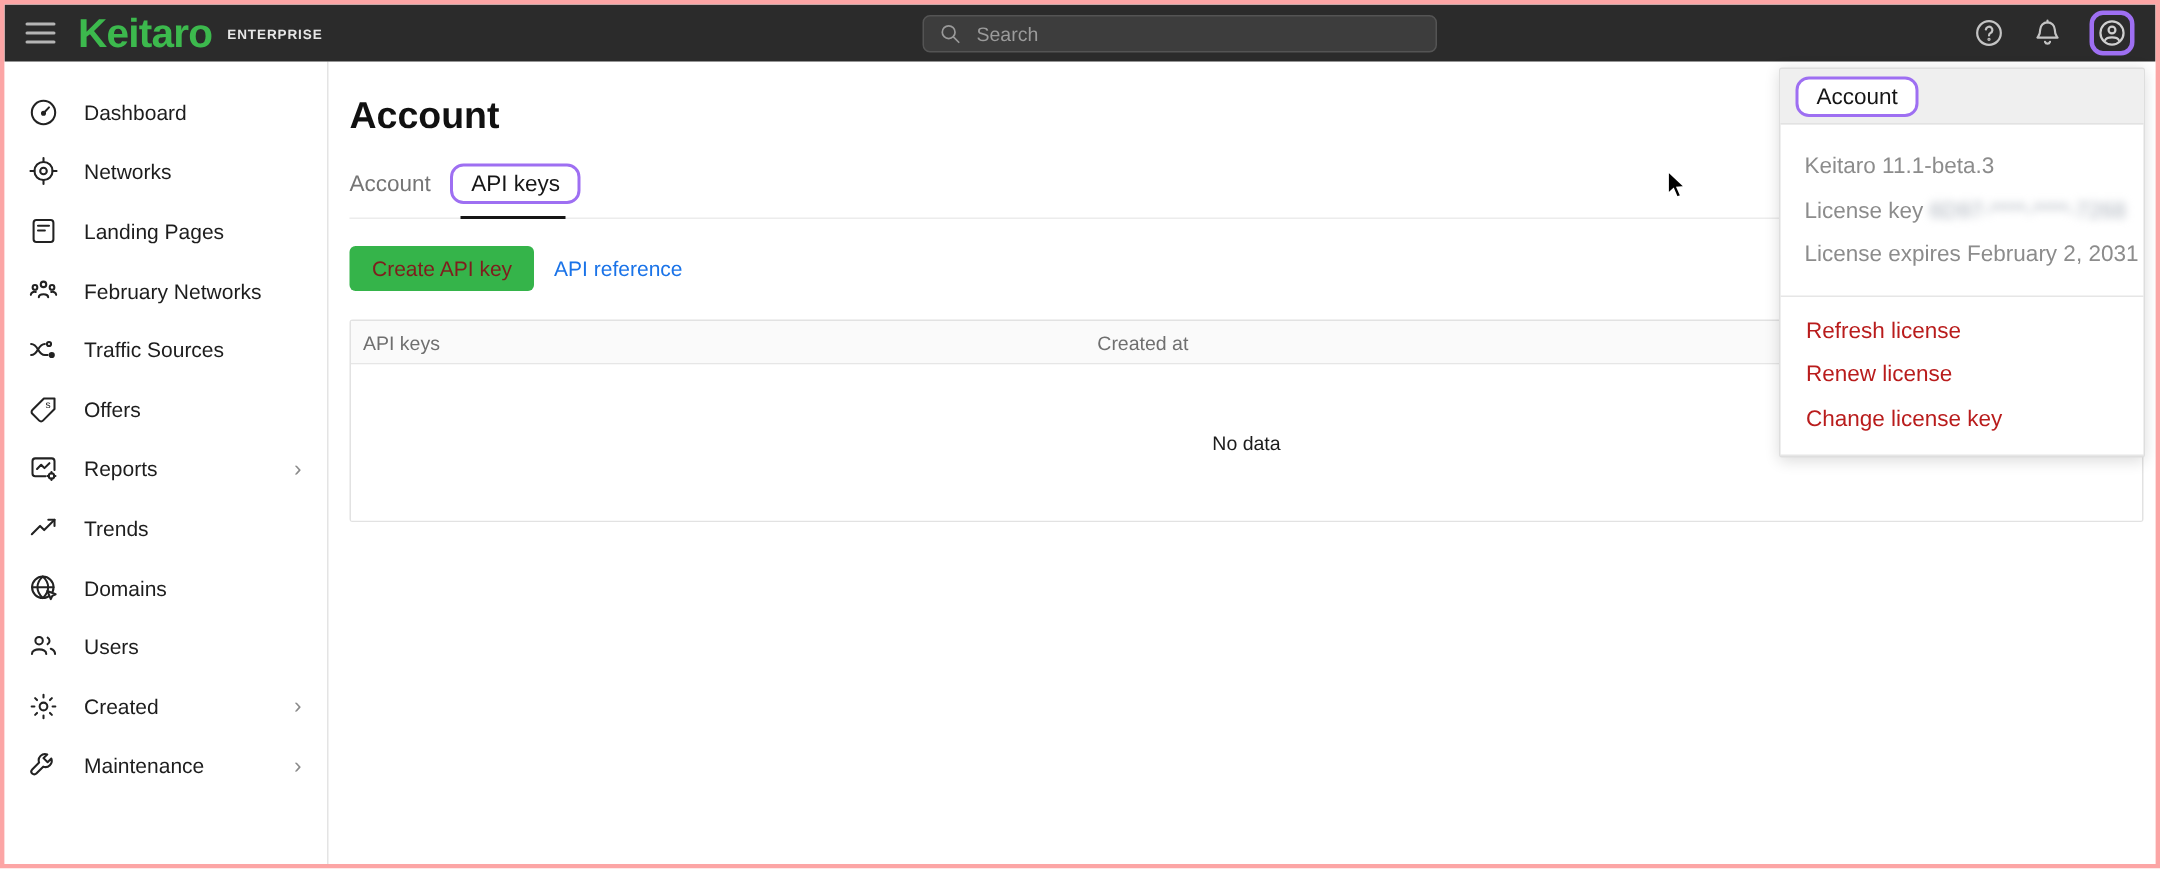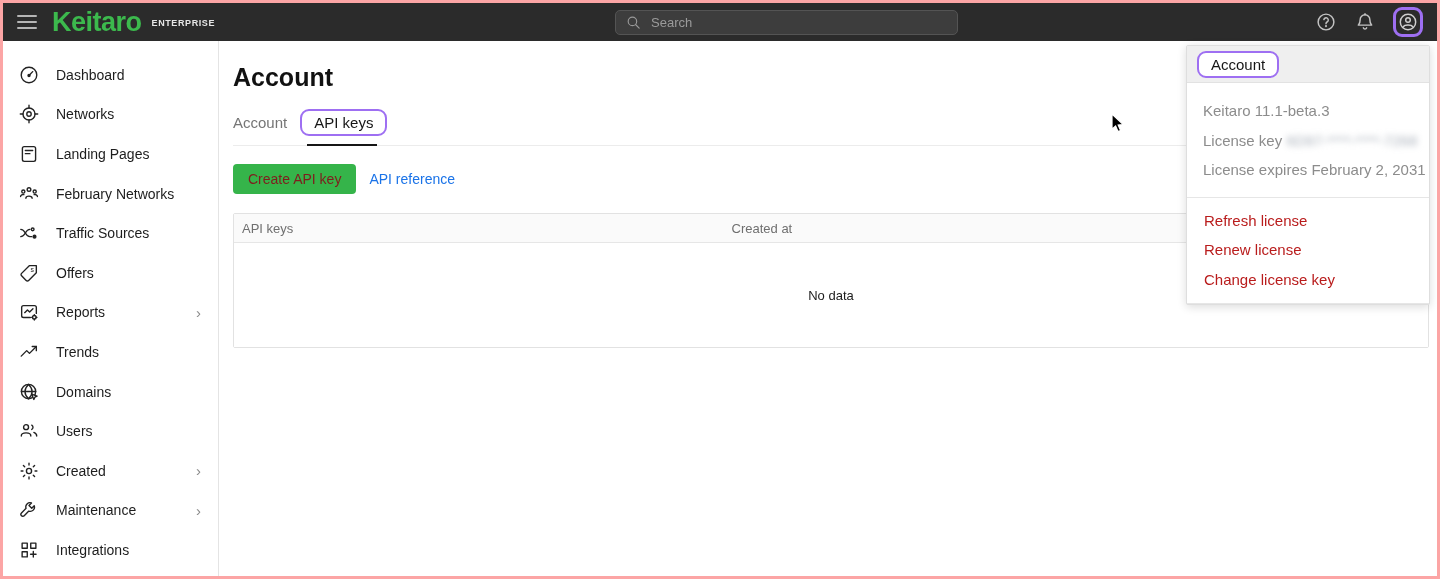--- a/index.html
+++ b/index.html
@@ -216,31 +216,20 @@
     </div>
     <div class="side-item">
       <span class="sicon">
           <svg class="ic" width="22" height="22" viewBox="0 0 24 24">
             <path d="M14.7 4.3a4.6 4.6 0 0 0-5.9 5.9l-5 5a2.1 2.1 0 0 0 3 3l5-5a4.6 4.6 0 0 0 5.9-5.9l-2.7 2.7-3-3 2.7-2.7z"></path>
           </svg>
         </span>
       <span class="slabel">Maintenance</span>
       <span class="chev">›</span>
     </div>
-    <div class="side-item">
-      <span class="sicon">
-          <svg class="ic" width="22" height="22" viewBox="0 0 24 24">
-            <rect x="4.5" y="4.5" width="5.6" height="5.6"></rect>
-            <rect x="13.9" y="4.5" width="5.6" height="5.6"></rect>
-            <rect x="4.5" y="13.9" width="5.6" height="5.6"></rect>
-            <path d="M16.7 13.6v6M13.7 16.6h6"></path>
-          </svg>
-        </span>
-      <span class="slabel">Integrations</span>
-    </div>
   </div>
 
   <div class="main">
     <h1 class="page-title">Account</h1>
     <div class="tabs">
       <div class="tab-inactive">Account</div>
       <div class="tab-active">API keys</div>
       <div class="tab-underline"></div>
     </div>
     <div class="actions">

